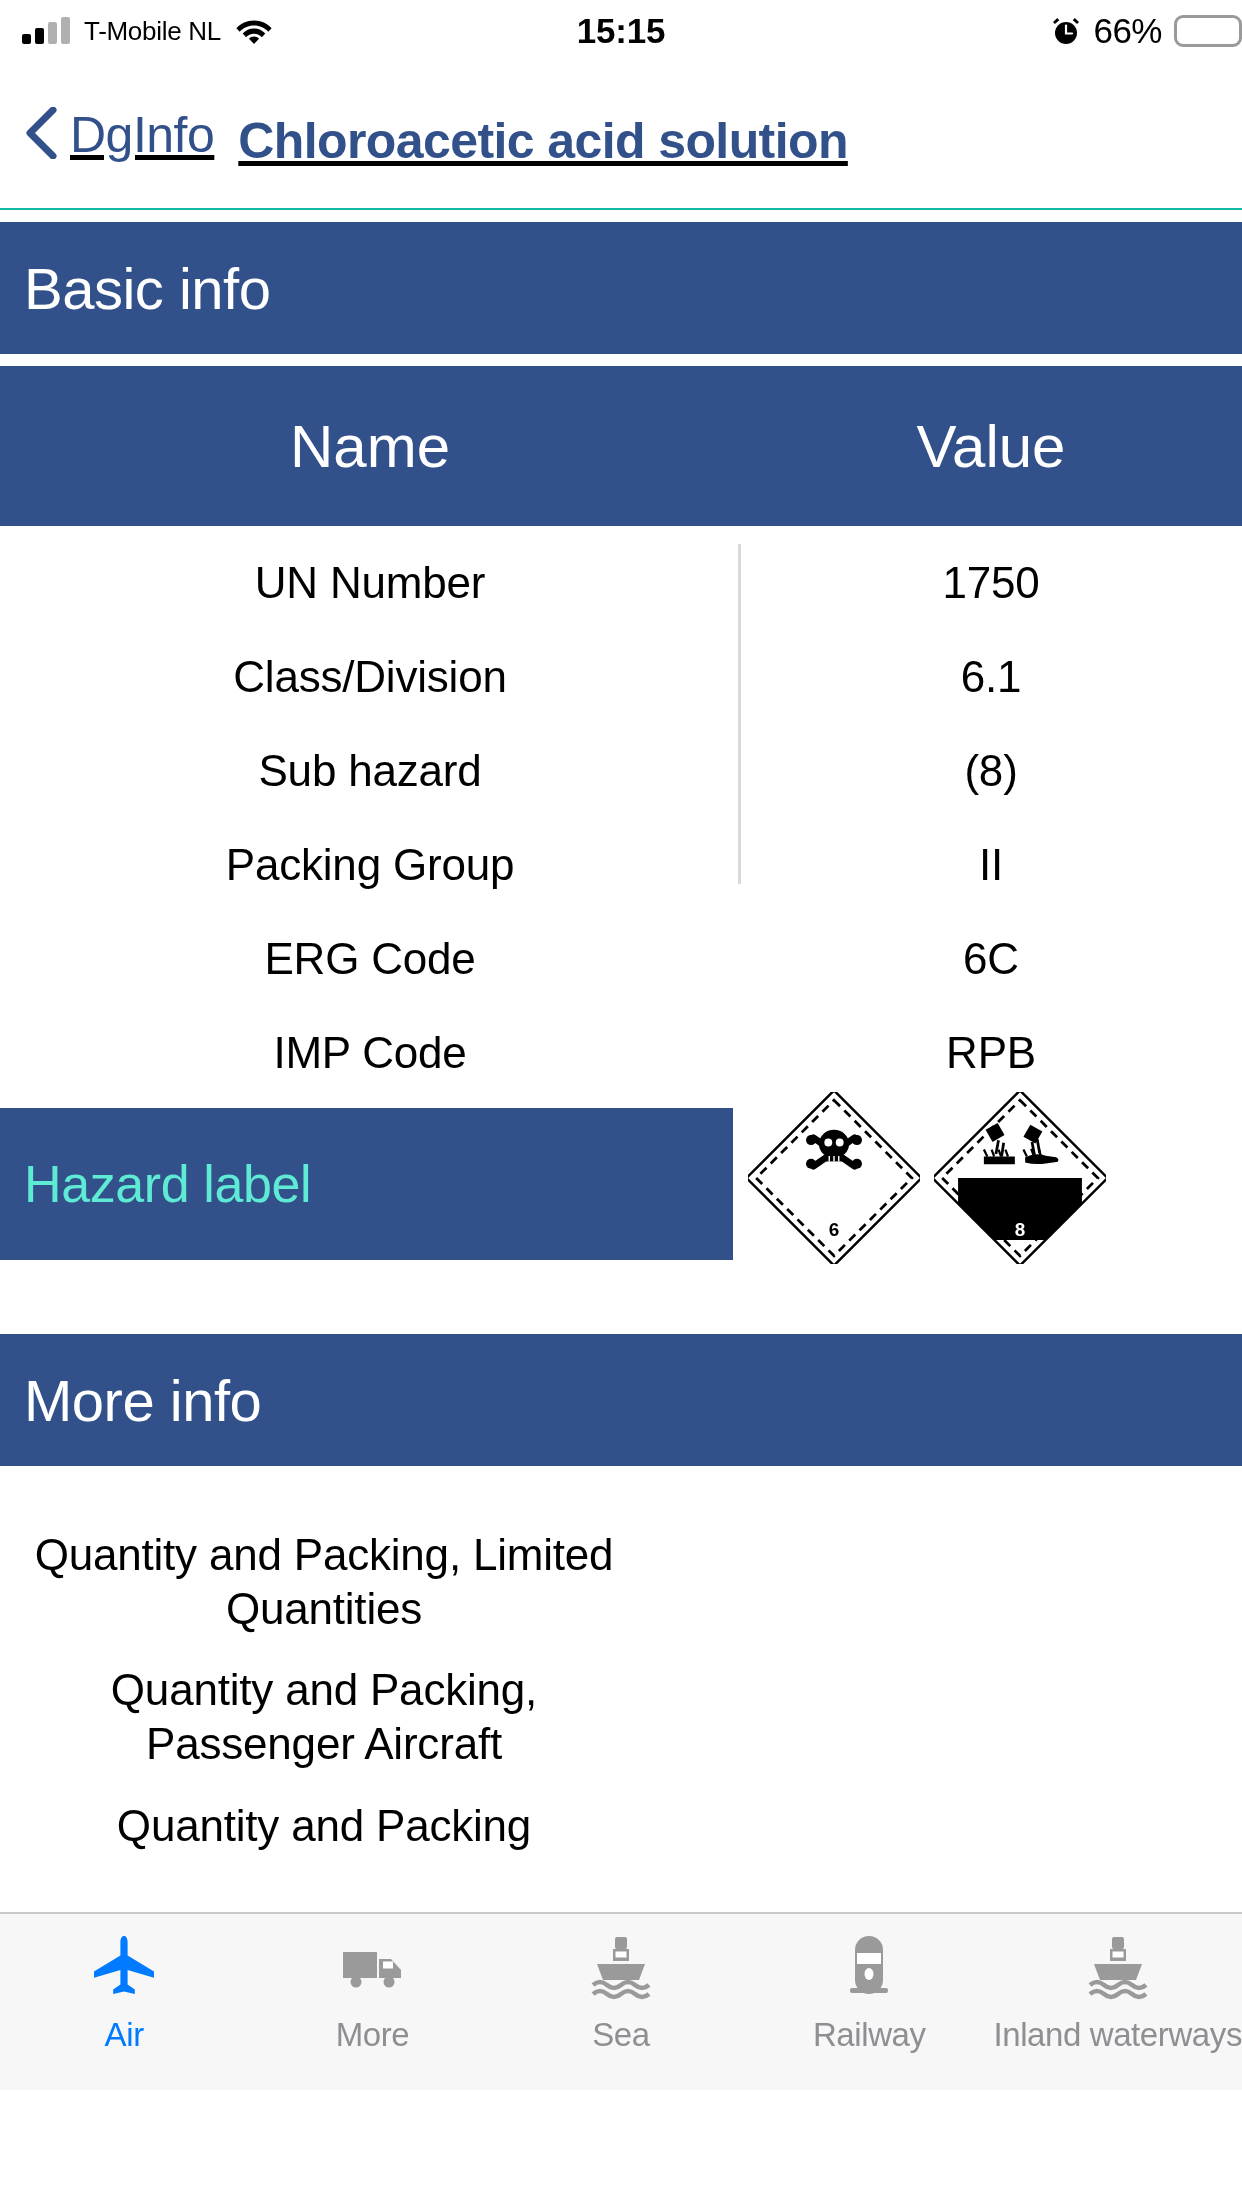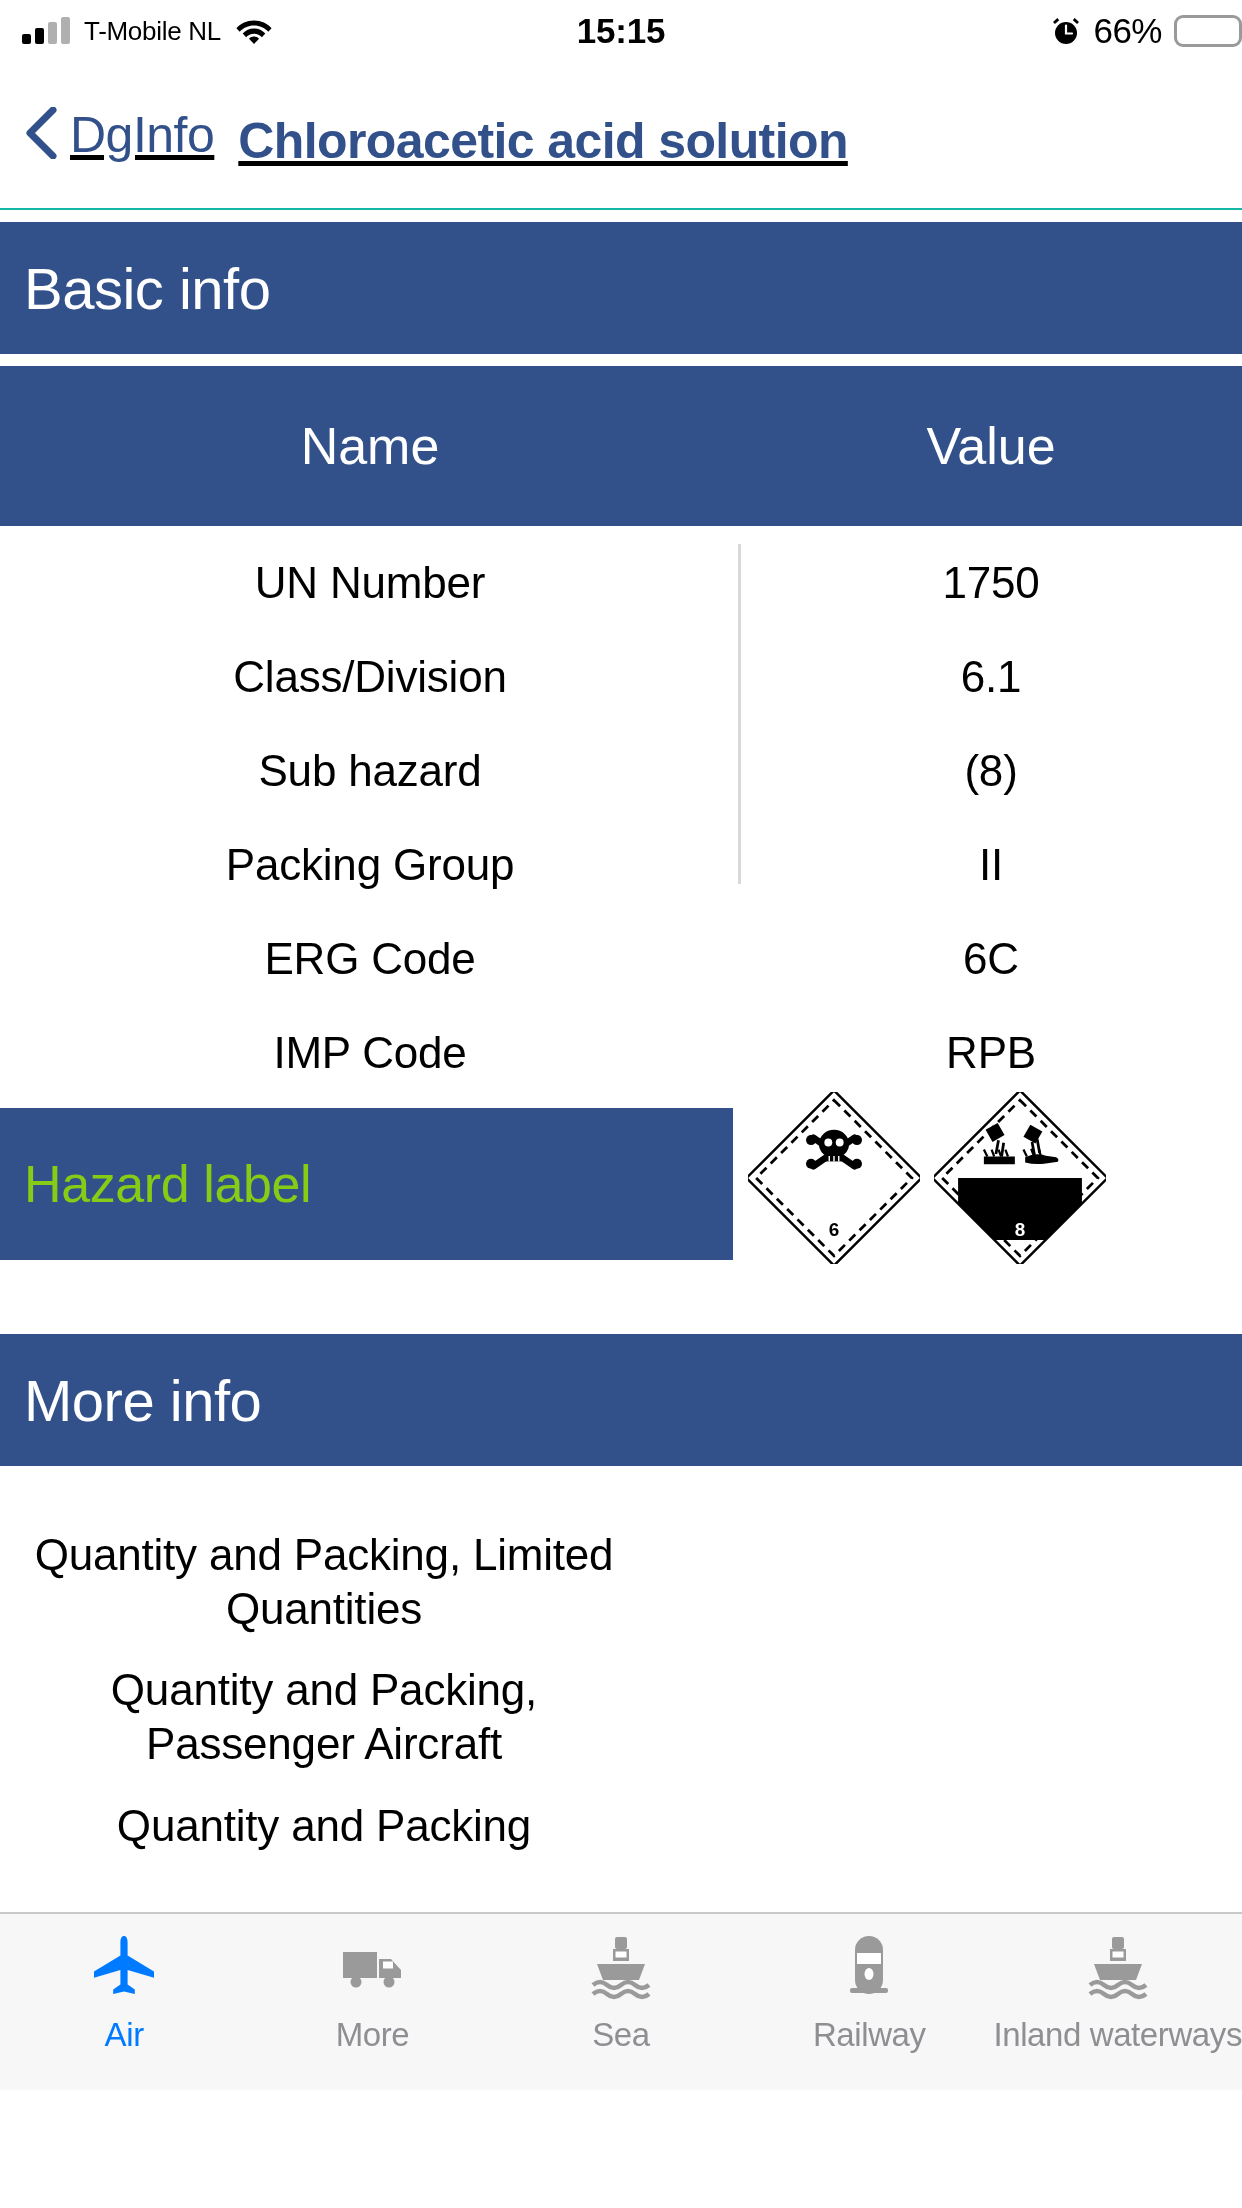--- a/index.html
+++ b/index.html
@@ -93,21 +93,21 @@
 
   .gap-white{ height:12px; background:#ffffff; }
 
   
   .table-head{
     background:#32518A;
     height:160px;
     display:flex; align-items:center;
   }
   .table-head .col{
-    color:#ffffff; font-size:52px; text-align:center;
+    color:#ffffff; font-size:60px; text-align:center;
   }
   .col-name{ width:740px; }
   .col-value{ flex:1; }
 
   
   .table-body{
     position:relative;
     background:#ffffff;
     padding-top:10px;
   }
@@ -137,21 +137,21 @@
     margin-top:8px;
   }
   .hazard-bar{
     position:absolute; left:0; top:0;
     width:733px; height:152px;
     background:#32518A;
     display:flex; align-items:center;
     padding-left:24px;
   }
   .hazard-bar .label{
-    color:#84cc16; font-size:52px; letter-spacing:-0.4px;
+    color:#5eead4; font-size:52px; letter-spacing:-0.4px;
   }
   .placards{
     position:absolute; left:748px; top:-16px;
     display:flex; align-items:center; gap:14px;
   }
   .placard{ width:172px; height:172px; display:block; }
 
   .section-gap{ height:74px; background:#ffffff; }
 
   

